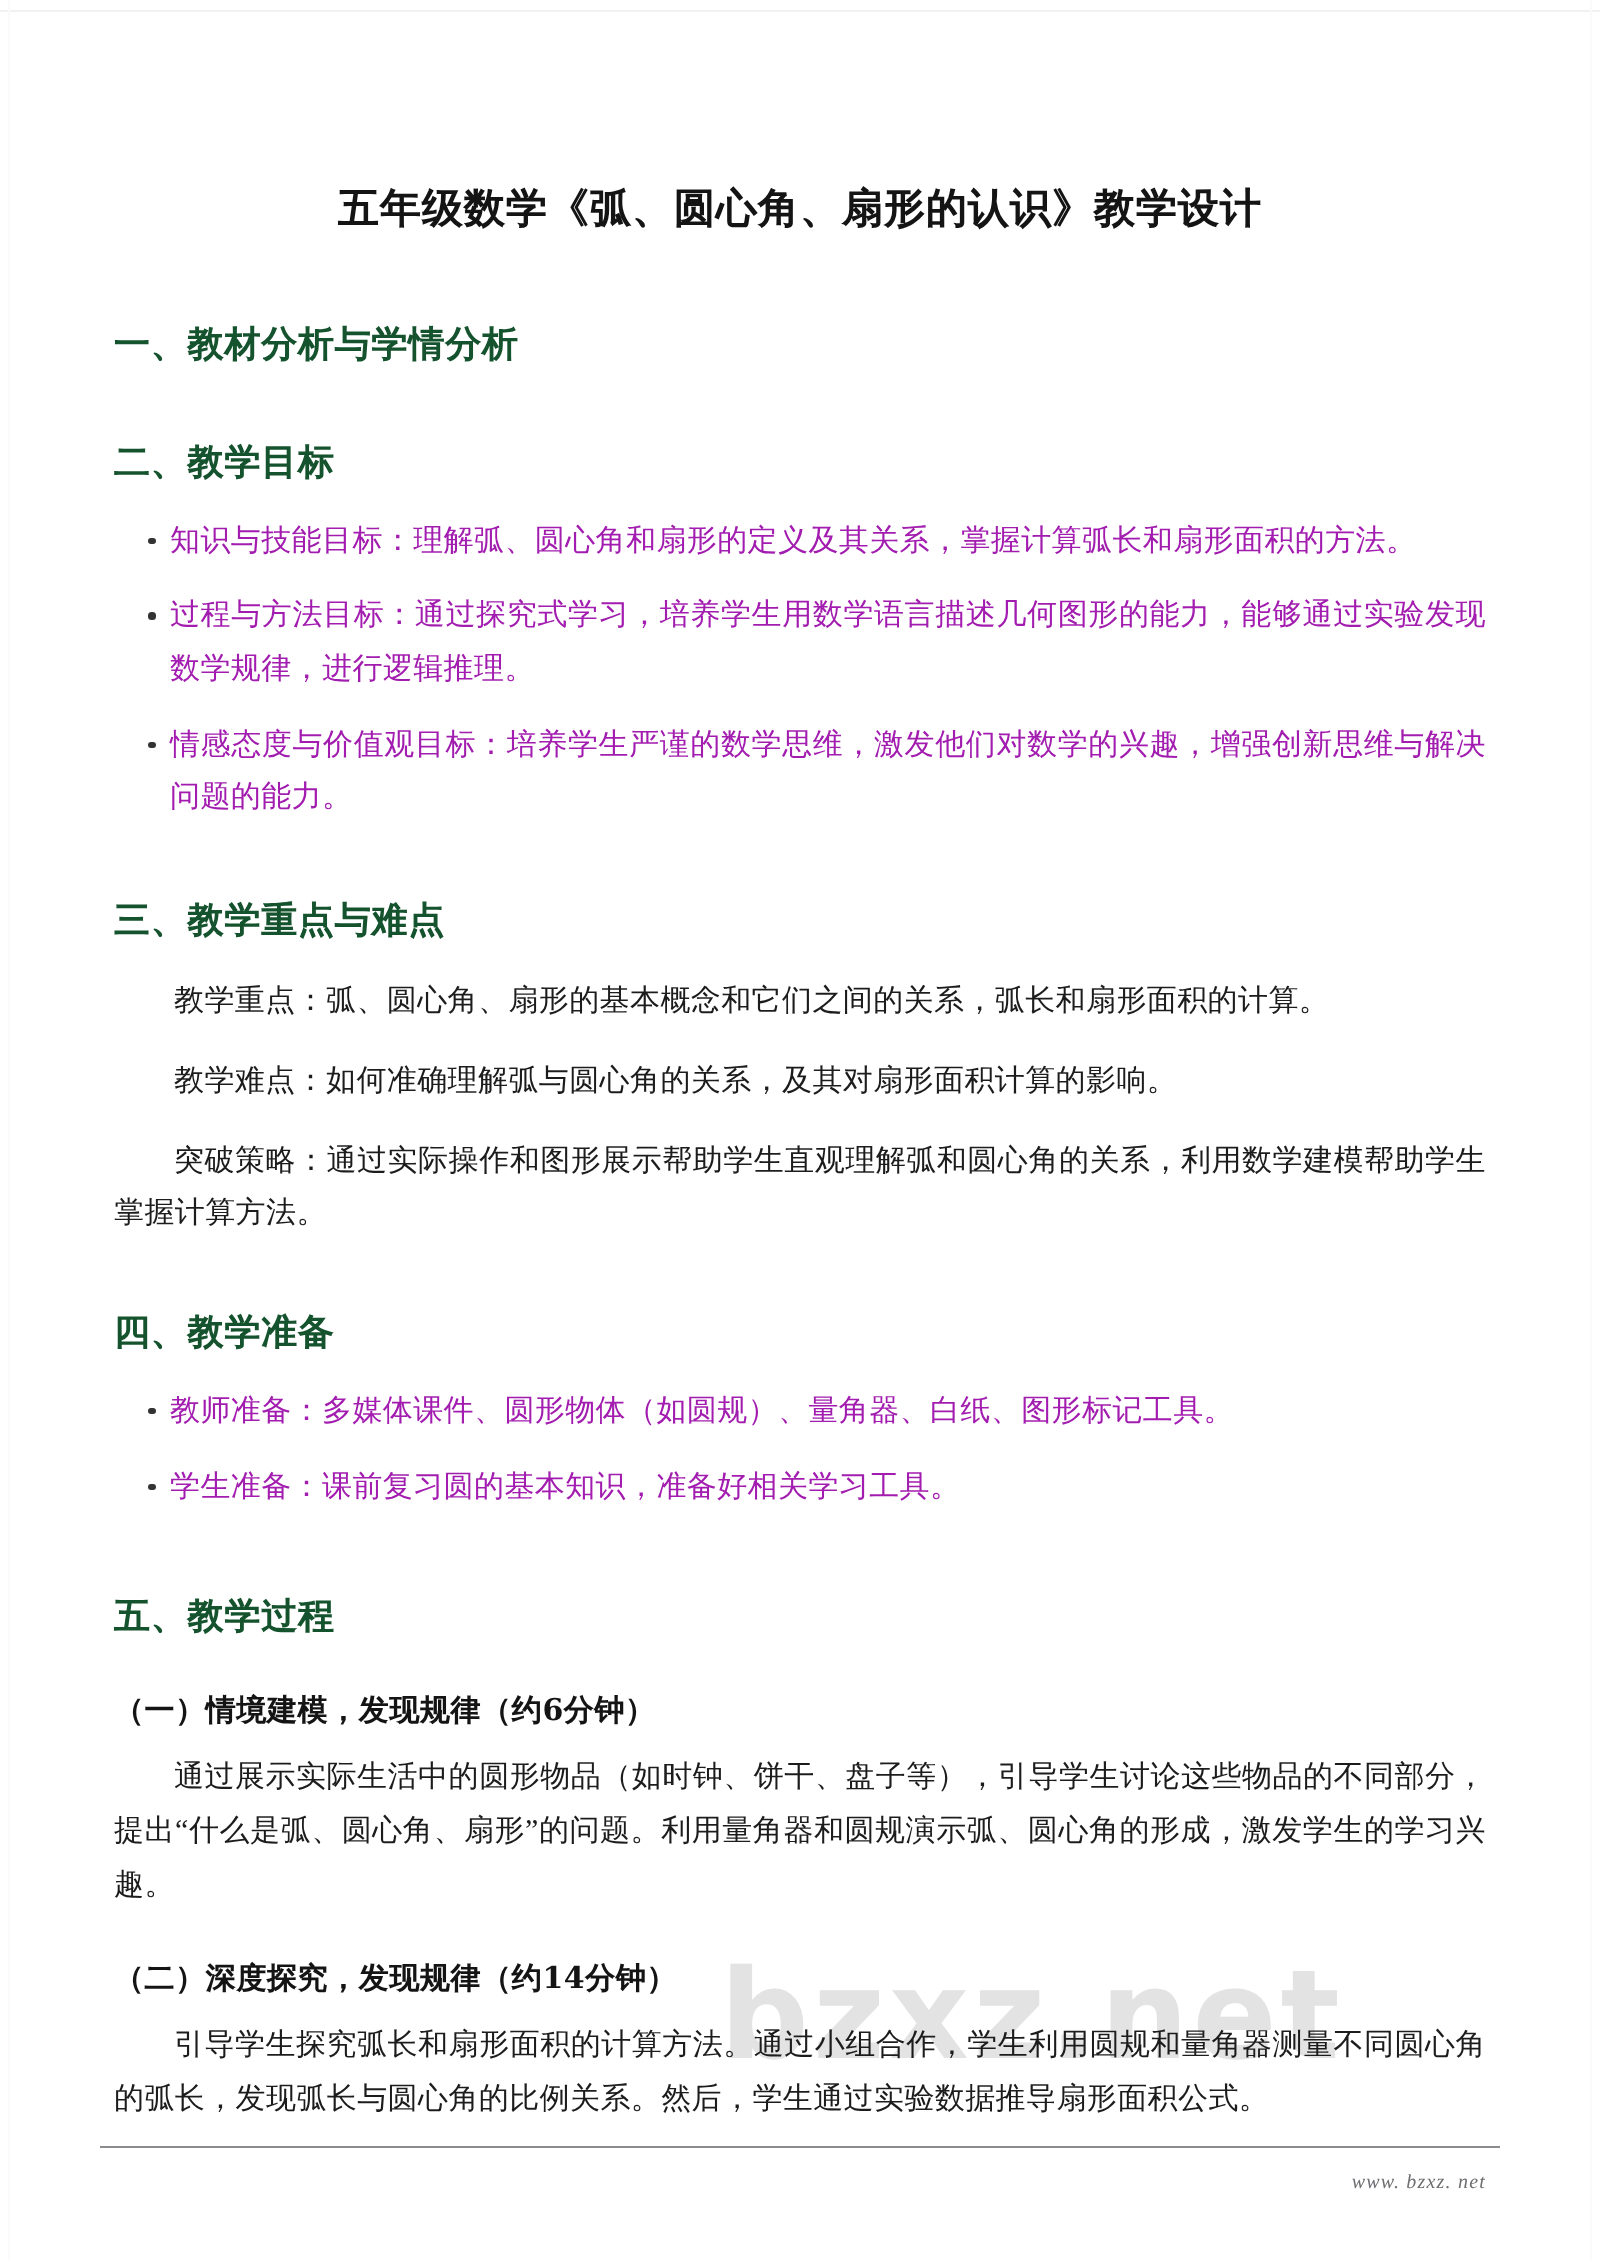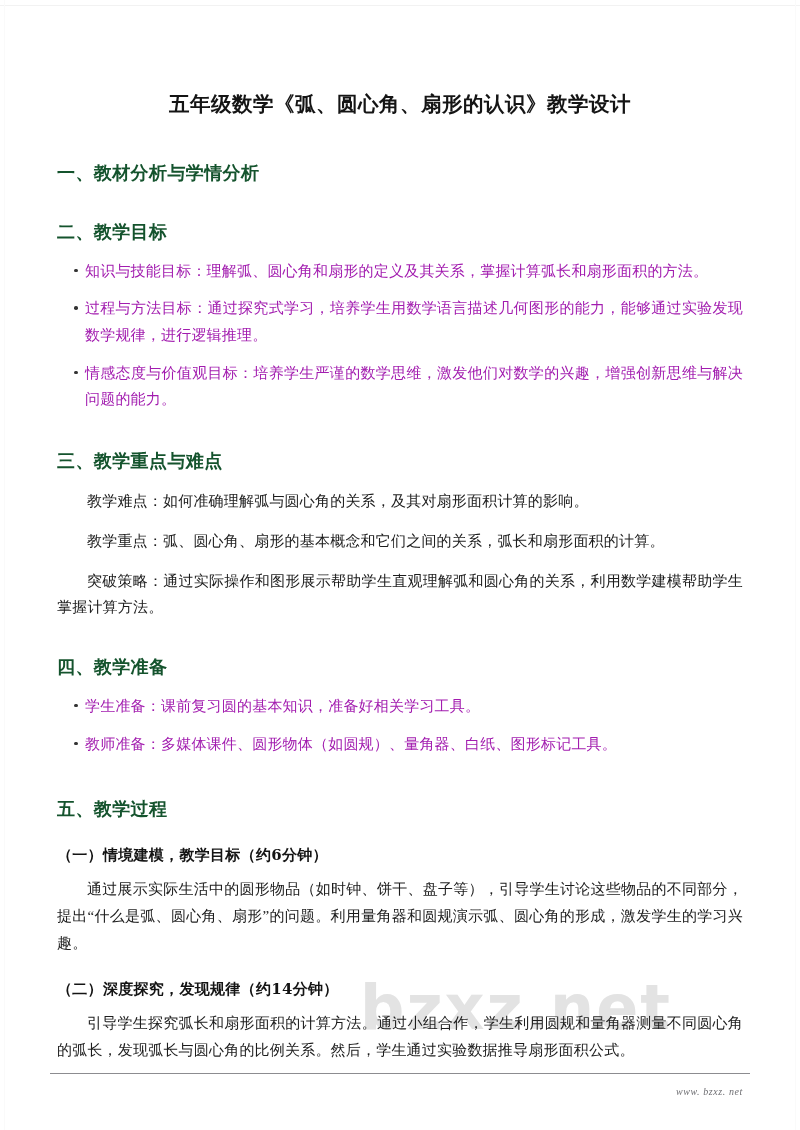--- a/index.html
+++ b/index.html
@@ -204,39 +204,39 @@
       <ul class="bullets">
         <li>知识与技能目标：理解弧、圆心角和扇形的定义及其关系，掌握计算弧长和扇形面积的方法。</li>
         <li>过程与方法目标：通过探究式学习，培养学生用数学语言描述几何图形的能力，能够通过实验发现数学规律，进行逻辑推理。</li>
         <li>情感态度与价值观目标：培养学生严谨的数学思维，激发他们对数学的兴趣，增强创新思维与解决问题的能力。</li>
       </ul>
     </div>
 
     <div class="section sec-3">
       <h2 class="s-head">三、教学重点与难点</h2>
       <div class="kv-block">
+        <p class="kv-para">教学重点：弧、圆心角、扇形的基本概念和它们之间的关系，弧长和扇形面积的计算。</p>
         <p class="kv-para">教学难点：如何准确理解弧与圆心角的关系，及其对扇形面积计算的影响。</p>
-        <p class="kv-para">教学重点：弧、圆心角、扇形的基本概念和它们之间的关系，弧长和扇形面积的计算。</p>
         <p class="kv-para">突破策略：通过实际操作和图形展示帮助学生直观理解弧和圆心角的关系，利用数学建模帮助学生掌握计算方法。</p>
       </div>
     </div>
 
     <div class="section sec-4">
       <h2 class="s-head">四、教学准备</h2>
       <ul class="bullets">
+        <li>教师准备：多媒体课件、圆形物体（如圆规）、量角器、白纸、图形标记工具。</li>
         <li>学生准备：课前复习圆的基本知识，准备好相关学习工具。</li>
-        <li>教师准备：多媒体课件、圆形物体（如圆规）、量角器、白纸、图形标记工具。</li>
       </ul>
     </div>
 
     <div class="section sec-5">
       <h2 class="s-head">五、教学过程</h2>
 
       <div class="sub-block">
-        <h3 class="sub-head">（一）情境建模，教学目标（约6分钟）</h3>
+        <h3 class="sub-head">（一）情境建模，发现规律（约6分钟）</h3>
         <p class="body indent2">通过展示实际生活中的圆形物品（如时钟、饼干、盘子等），引导学生讨论这些物品的不同部分，提出“什么是弧、圆心角、扇形”的问题。利用量角器和圆规演示弧、圆心角的形成，激发学生的学习兴趣。</p>
       </div>
 
       <div class="sub-block">
         <h3 class="sub-head">（二）深度探究，发现规律（约14分钟）</h3>
         <p class="body indent2">引导学生探究弧长和扇形面积的计算方法。通过小组合作，学生利用圆规和量角器测量不同圆心角的弧长，发现弧长与圆心角的比例关系。然后，学生通过实验数据推导扇形面积公式。</p>
       </div>
     </div>
 
   </div>

